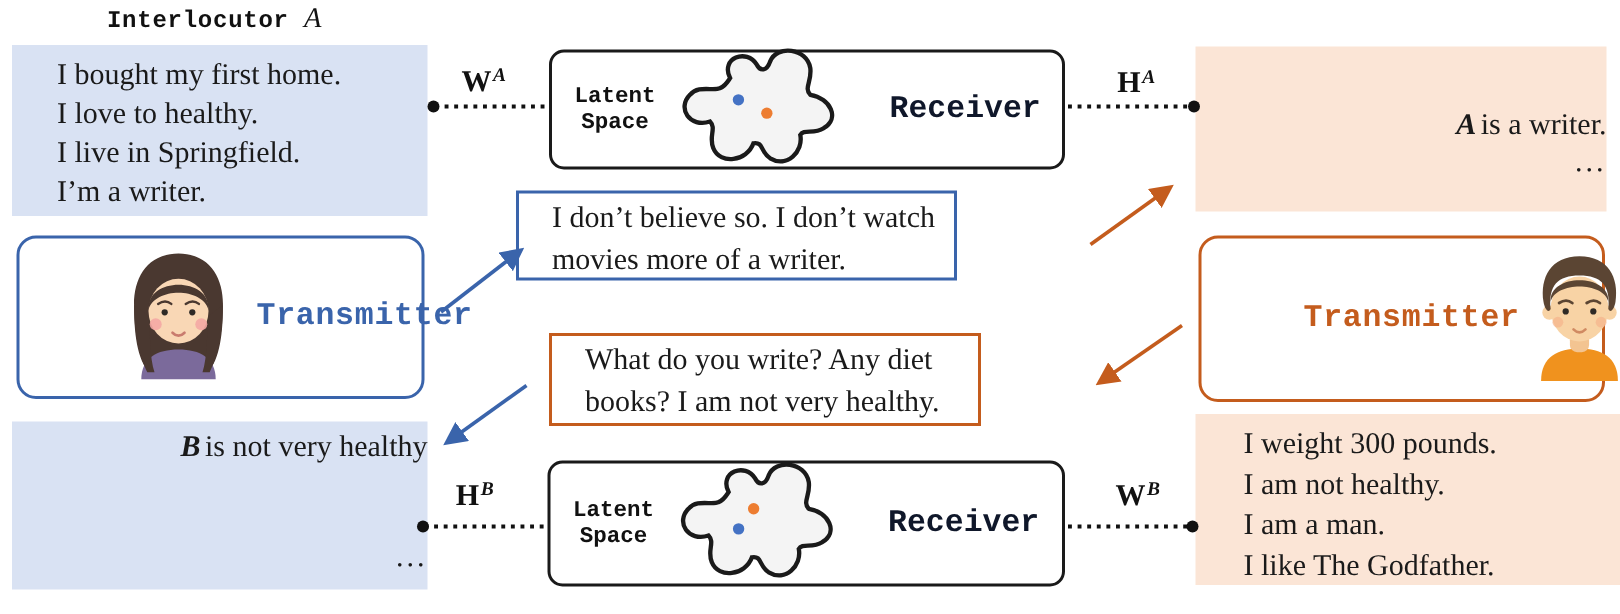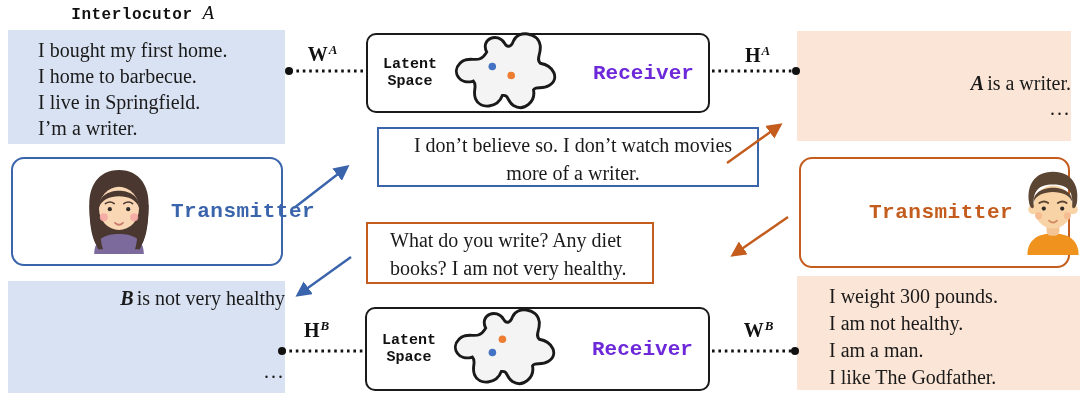--- a/index.html
+++ b/index.html
@@ -43,29 +43,29 @@
   #transmitter-b .avatar { margin-left:auto; margin-right:16px; }
 
   
   .receiver {
     background:#fff; border:2.5px solid #1a1a1a; border-radius:10px;
     display:flex; align-items:center; box-sizing:border-box;
   }
   #receiver-top    { left:366px; top:33px;  width:344px; height:80px; }
   #receiver-bottom { left:365px; top:307px; width:345px; height:84px; }
   .latent-label { margin-left:15px; font-size:15px; line-height:17px; text-align:center; color:#111; }
-  .receiver-label { font-size:21px; color:#6d28d9; margin-left:16px; }
+  .receiver-label { font-size:21px; color:#0f172a; margin-left:16px; }
   .blob-wrap { margin-left:4px; }
 
   
   .message {
     background:#fff; box-sizing:border-box; font-size:20px; line-height:28px;
     padding:2px 12px 0 22px;
   }
-  #msg-a { left:377px; top:127px; width:382px; height:60px; border:2.5px solid var(--blue-accent,#3a64ab);text-align:center; }
+  #msg-a { left:344px; top:127px; width:294px; height:60px; border:2.5px solid var(--blue-accent,#3a64ab); }
   #msg-b { left:366px; top:222px; width:288px; height:62px; border:2.5px solid var(--orange-accent,#c45c1d); }
 
   
   .conn-label { width:56px; text-align:center; font-size:20px; font-weight:bold; color:#111; }
   .conn-label sup { font-size:13px; font-style:italic; font-weight:600; position:relative; top:1px; left:1px; }
   #label-wa { left:294px; top:41px; }
   #label-ha { left:729px; top:42px; }
   #label-hb { left:288px; top:317px; }
   #label-wb { left:730px; top:317px; }
 
@@ -73,21 +73,21 @@
 </style>
 </head>
 <body>
 
 <div id="stage">
 
   <div class="abs col-header mono" id="header-a"><span>Interlocutor</span> <span class="script">A</span></div>
 
   <div class="abs panel panel-blue" id="persona-a">
     <div>I bought my first home.</div>
-    <div>I home to barbecue.</div>
+    <div>I love to healthy.</div>
     <div>I live in Springfield.</div>
     <div>I’m a writer.</div>
   </div>
 
   <div class="abs transmitter" id="transmitter-a">
     <span class="avatar">
       <svg width="80" height="88" viewBox="0 0 100 110">
         <path d="M50,5 C23,5 12,27 13,50 C13,76 17,97 27,105 L73,105 C83,97 87,76 87,50 C88,27 77,5 50,5 Z" fill="#4a3830"></path>
         <path d="M19,110 C19,92 32,85 50,85 C68,85 81,92 81,110 Z" fill="#7b6a9b"></path>
         <path d="M13,48 C13,78 20,96 24,104 L30,104 C26,92 26,72 26,58 Z" fill="#4a3830"></path>

